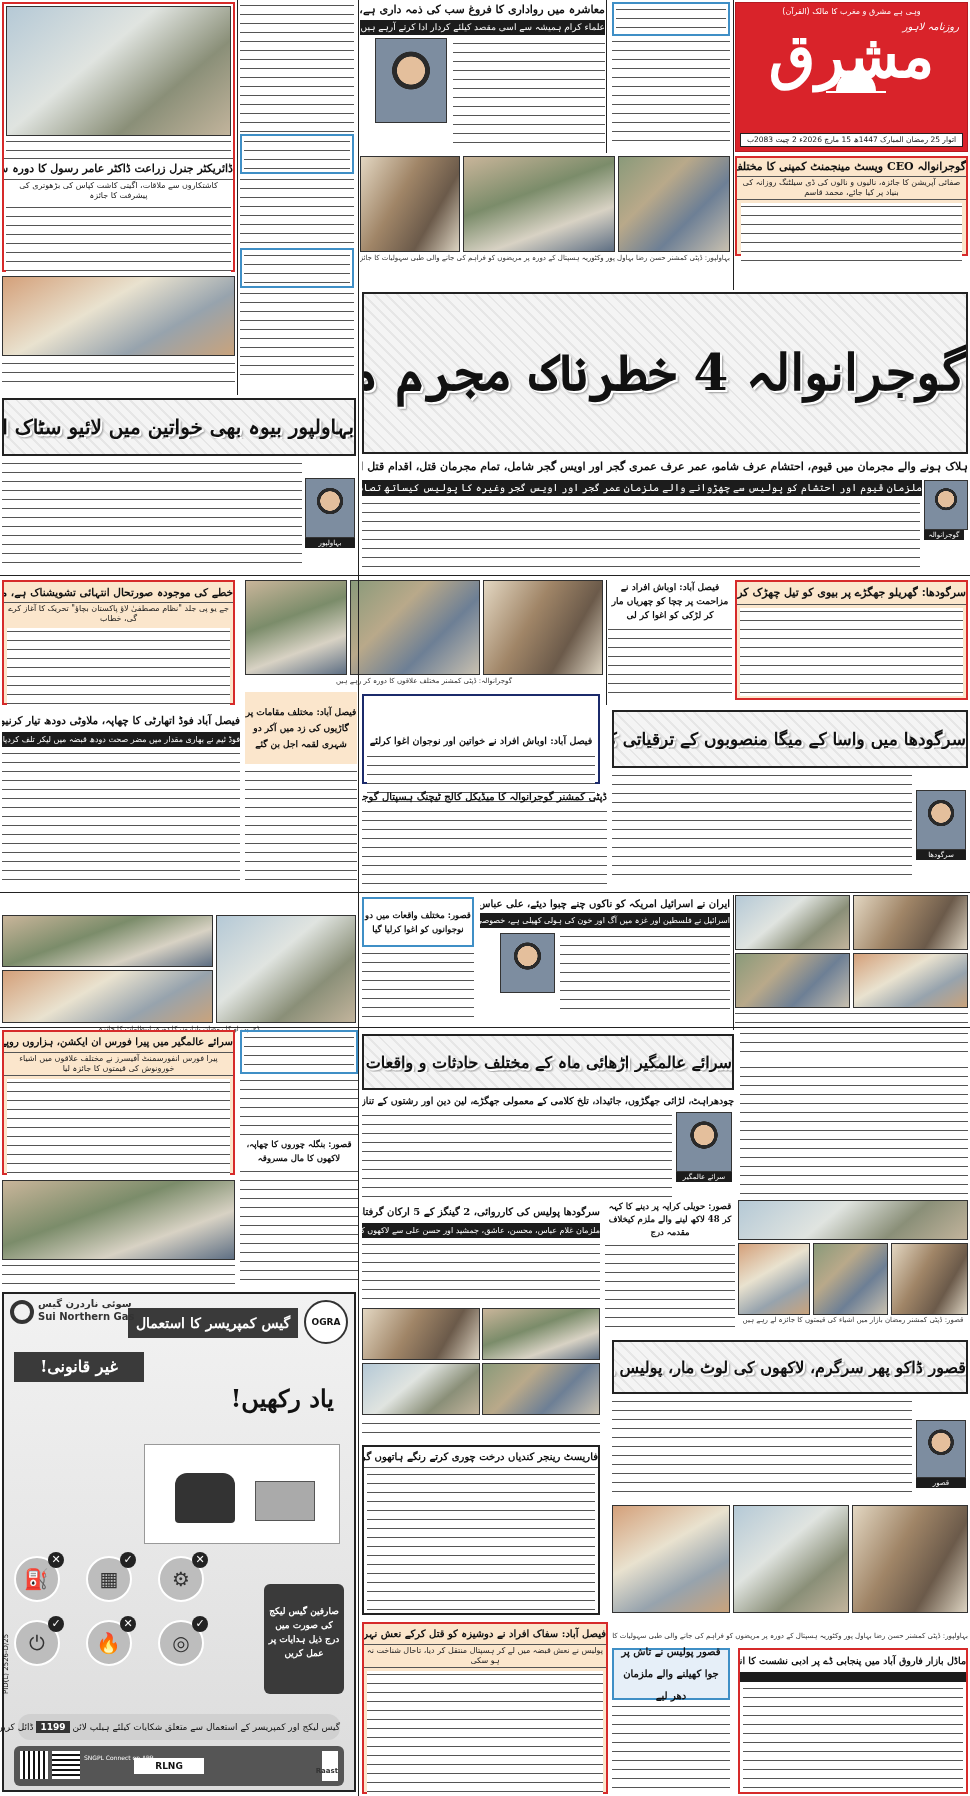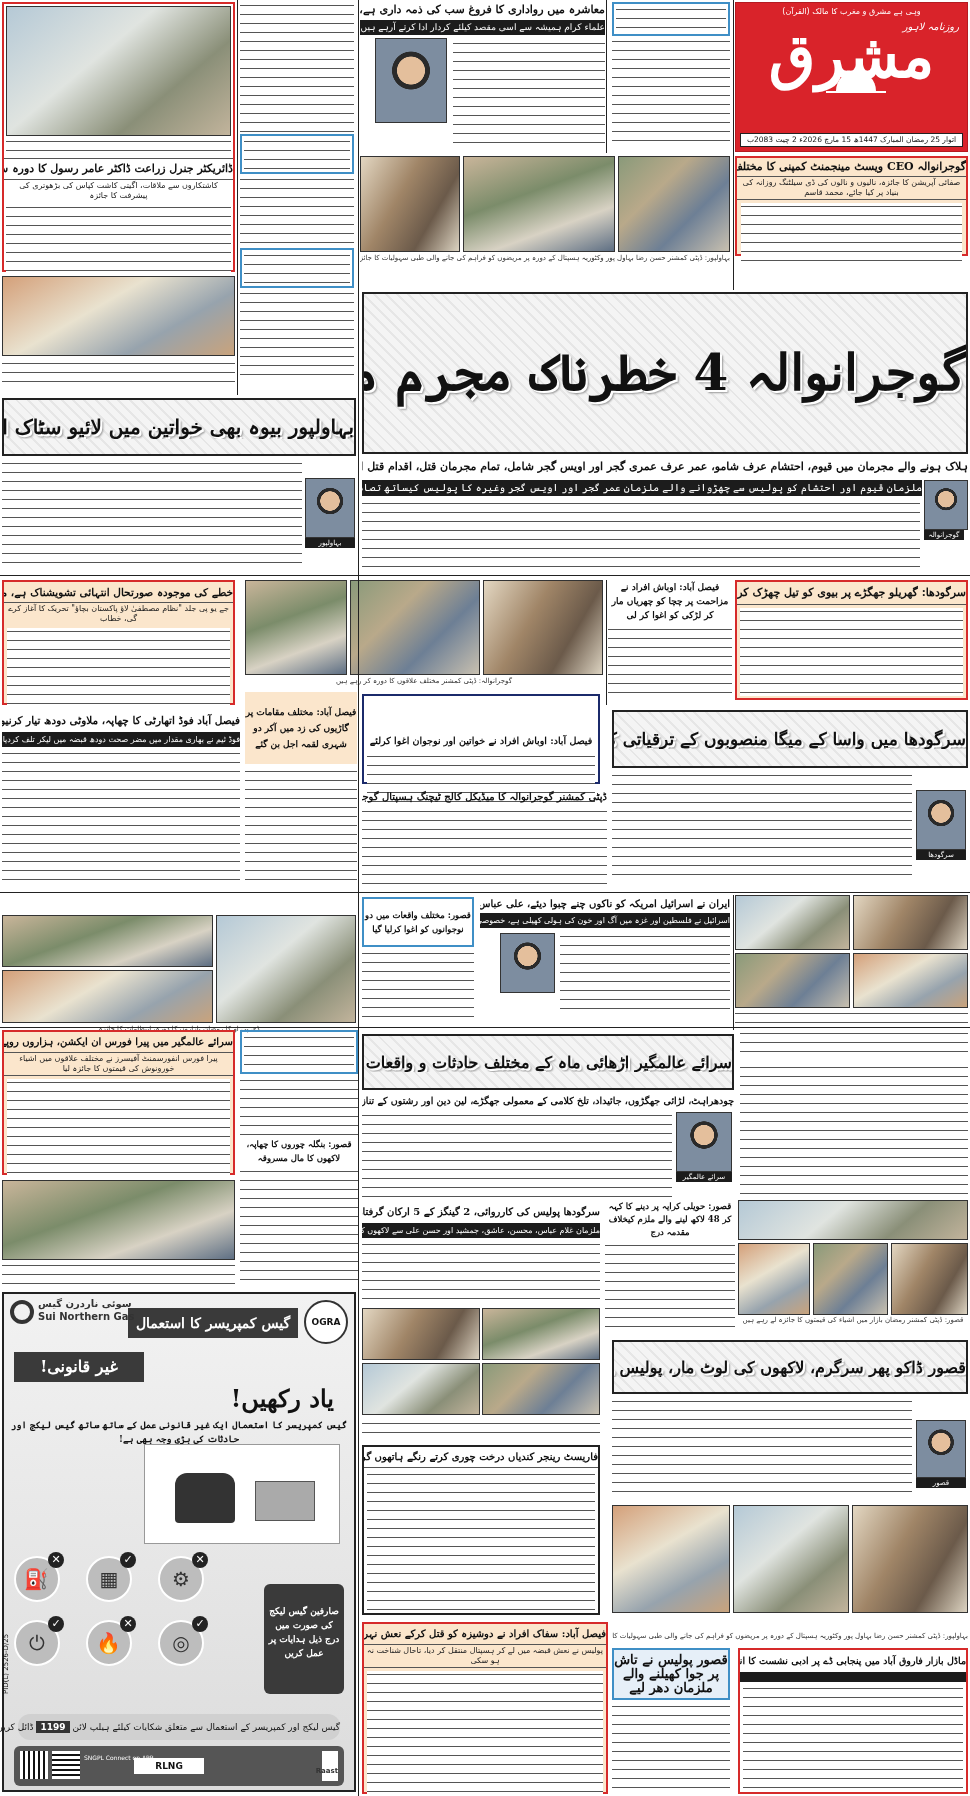--- a/index.html
+++ b/index.html
@@ -267,40 +267,39 @@
 <div class="abs caption" style="left:612px;top:1632px;width:356px;">بہاولپور: ڈپٹی کمشنر حسن رضا بہاول پور وکٹوریہ ہسپتال کے دورہ پر مریضوں کو فراہم کی جانے والی طبی سہولیات کا جائزہ لے رہے ہیں</div>
 
 <div class="abs redbox peach" style="left:362px;top:1622px;width:246px;height:172px;">
   <div class="hl" style="font-size:10px;line-height:20px;border-bottom:1px solid #555;">فیصل آباد: سفاک افراد نے دوشیزہ کو قتل کرکے نعش نہر برد کردی</div>
   <div class="txt" style="font-size:8px;text-align:center;padding:1px 3px;border-bottom:1px solid #555;">پولیس نے نعش قبضہ میں لے کر ہسپتال منتقل کر دیا، تاحال شناخت نہ ہو سکی</div>
   <div class="txt txt-block" style="height:125px;margin:3px;"></div>
 </div>
 
 <div class="abs" style="left:612px;top:1648px;width:118px;height:146px;">
   <div class="bluebox" style="background:#e6eff8;height:52px;display:flex;align-items:center;">
-    <div class="hl" style="font-size:13px;line-height:14px;white-space:normal;width:100%;">قصور پولیس نے تاش پر جوا کھیلنے والے ملزمان دھر لیے</div>
+    <div class="hl" style="font-size:10px;line-height:22px;white-space:normal;width:100%;">قصور پولیس نے تاش پر جوا کھیلنے والے ملزمان دھر لیے</div>
   </div>
   <div class="txt txt-block" style="height:88px;margin-top:3px;"></div>
 </div>
 
 <div class="abs redbox" style="left:738px;top:1648px;width:230px;height:146px;">
   <div class="hl" style="font-size:9.5px;line-height:22px;">ماڈل بازار فاروق آباد میں پنجابی ڈے پر ادبی نشست کا انعقاد</div>
   <div class="blackbar" style="height:10px;"></div>
   <div class="txt txt-block" style="height:106px;margin:3px;"></div>
 </div>
 
 <div id="ad" class="abs">
   <div style="position:absolute;right:6px;top:6px;width:44px;height:44px;border:2px solid #333;border-radius:50%;background:#fff;display:flex;align-items:center;justify-content:center;font-size:9px;font-weight:bold;">OGRA</div>
   <div class="ad-dark" style="position:absolute;right:56px;top:14px;width:170px;height:30px;font-size:14px;line-height:30px;">گیس کمپریسر کا استعمال</div>
   <div style="position:absolute;left:6px;top:6px;width:24px;height:24px;border-radius:50%;border:4px solid #333;"></div>
   <div style="position:absolute;left:34px;top:4px;font-size:10px;font-weight:bold;color:#333;">سوئی ناردرن گیس</div>
   <div style="position:absolute;left:34px;top:17px;font-size:10px;font-weight:bold;color:#333;direction:ltr;">Sui Northern Gas</div>
   <div class="ad-dark" style="position:absolute;left:10px;top:58px;width:130px;height:30px;font-size:16px;line-height:30px;">غیر قانونی!</div>
   <div class="hl" style="position:absolute;right:20px;top:88px;font-size:24px;line-height:34px;">یاد رکھیں!</div>
-  <div class="hl" style="position:absolute;left:6px;right:6px;top:124px;font-size:9px;line-height:14px;white-space:normal;">گیس کمپریسر کا استعمال ایک غیر قانونی عمل کے ساتھ ساتھ گیس لیکج اور حادثات کی بڑی وجہ بھی ہے!</div>
   <div style="position:absolute;right:14px;top:150px;width:196px;height:100px;background:#fff;border:1px solid #999;">
     <div style="position:absolute;left:30px;top:28px;width:60px;height:50px;background:#333;border-radius:12px 12px 4px 4px;"></div>
     <div style="position:absolute;left:110px;top:36px;width:60px;height:40px;background:#aaa;border:1px solid #555;"></div>
   </div>
   <div style="position:absolute;left:10px;top:262px;width:250px;display:flex;flex-wrap:wrap;gap:18px 26px;direction:ltr;">
     <div class="ad-icon" style="position:relative;">⛽<span class="mark">✕</span></div>
     <div class="ad-icon" style="position:relative;">▦<span class="mark">✓</span></div>
     <div class="ad-icon" style="position:relative;">⚙<span class="mark">✕</span></div>
     <div class="ad-icon" style="position:relative;">⏻<span class="mark">✓</span></div>
     <div class="ad-icon" style="position:relative;">🔥<span class="mark">✕</span></div>

